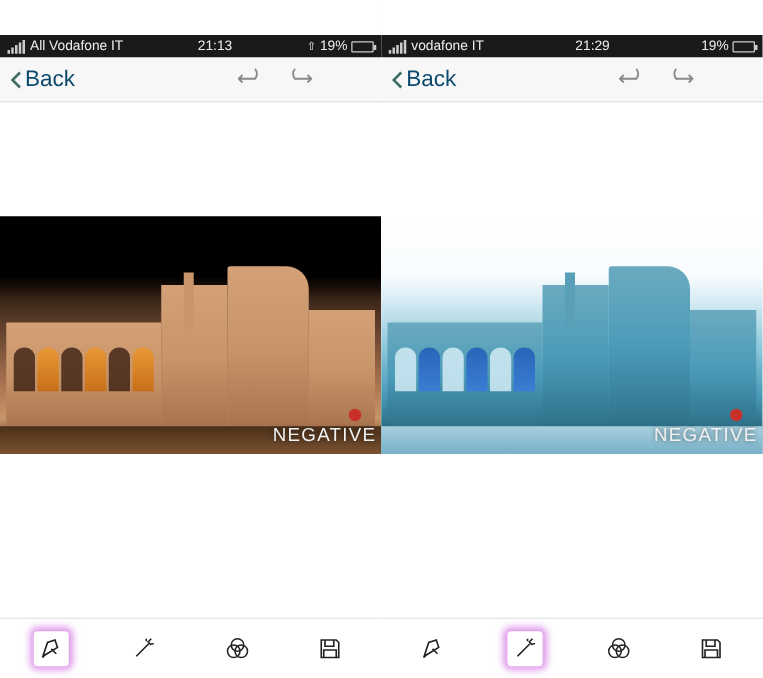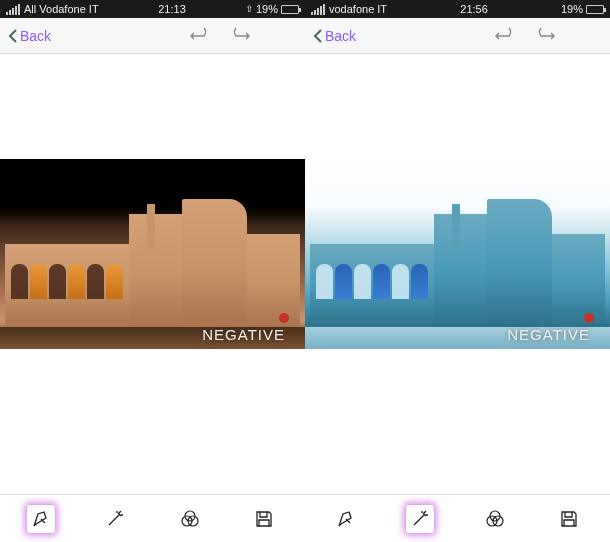--- a/index.html
+++ b/index.html
@@ -26,20 +26,21 @@
     }
     .status-bar {
       height: 18px;
       background: #1a1a1a;
       color: #eee;
       display: flex;
       align-items: center;
       justify-content: space-between;
       font-size: 11px;
       padding: 0 6px;
+      margin-top: 28px;
     }
     .status-left {
       display: flex;
       align-items: center;
       gap: 4px;
     }
     .status-right {
       display: flex;
       align-items: center;
       gap: 3px;
@@ -49,22 +50,22 @@
       background: #f7f7f7;
       border-bottom: 1px solid #ddd;
       display: flex;
       align-items: center;
       position: relative;
       padding: 0 8px;
     }
     .back-btn {
       display: flex;
       align-items: center;
-      color: #8b5cf6;
-      font-size: 14px;
+      color: #0c4a6e;
+      font-size: 18px;
       gap: 2px;
     }
     .nav-actions {
       position: absolute;
       right: 55px;
       display: flex;
       gap: 16px;
       align-items: center;
     }
     .content {
@@ -138,21 +139,21 @@
       bottom: 0;
       left: 0;
       right: 0;
       height: 22px;
     }
     .photo-left .ground { background: linear-gradient(to bottom, #4a2f1a, #7a5230); }
     .photo-right .ground { background: linear-gradient(to bottom, #a8d0de, #78b0c8); }
     .label {
       position: absolute;
       bottom: 6px;
-      right: 20px;
+      right: 4px;
       color: #f0f0f0;
       font-size: 15px;
       font-weight: 500;
       letter-spacing: 1px;
       text-shadow: 0 0 4px rgba(0,0,0,0.5);
     }
     .red-dot {
       position: absolute;
       bottom: 26px;
       right: 16px;
@@ -303,21 +304,21 @@
       <div class="status-left">
         <span class="signal">
           <span class="bar b1"></span>
             <span class="bar b2"></span>
             <span class="bar b3"></span>
             <span class="bar b4"></span>
             <span class="bar b5"></span>
         </span>
         <span>vodafone IT</span>
       </div>
-      <span>21:56</span>
+      <span>21:29</span>
       <div class="status-right">
         <span>19%</span>
         <span class="batt"><span class="batt-fill"></span></span>
       </div>
     </div>
 
     <div class="nav-bar">
       <div class="back-btn">
         <svg width="10" height="16" viewBox="0 0 10 16">
             <path d="M8 2 L2 8 L8 14" stroke="#3f6b67" stroke-width="2" fill="none"></path>

